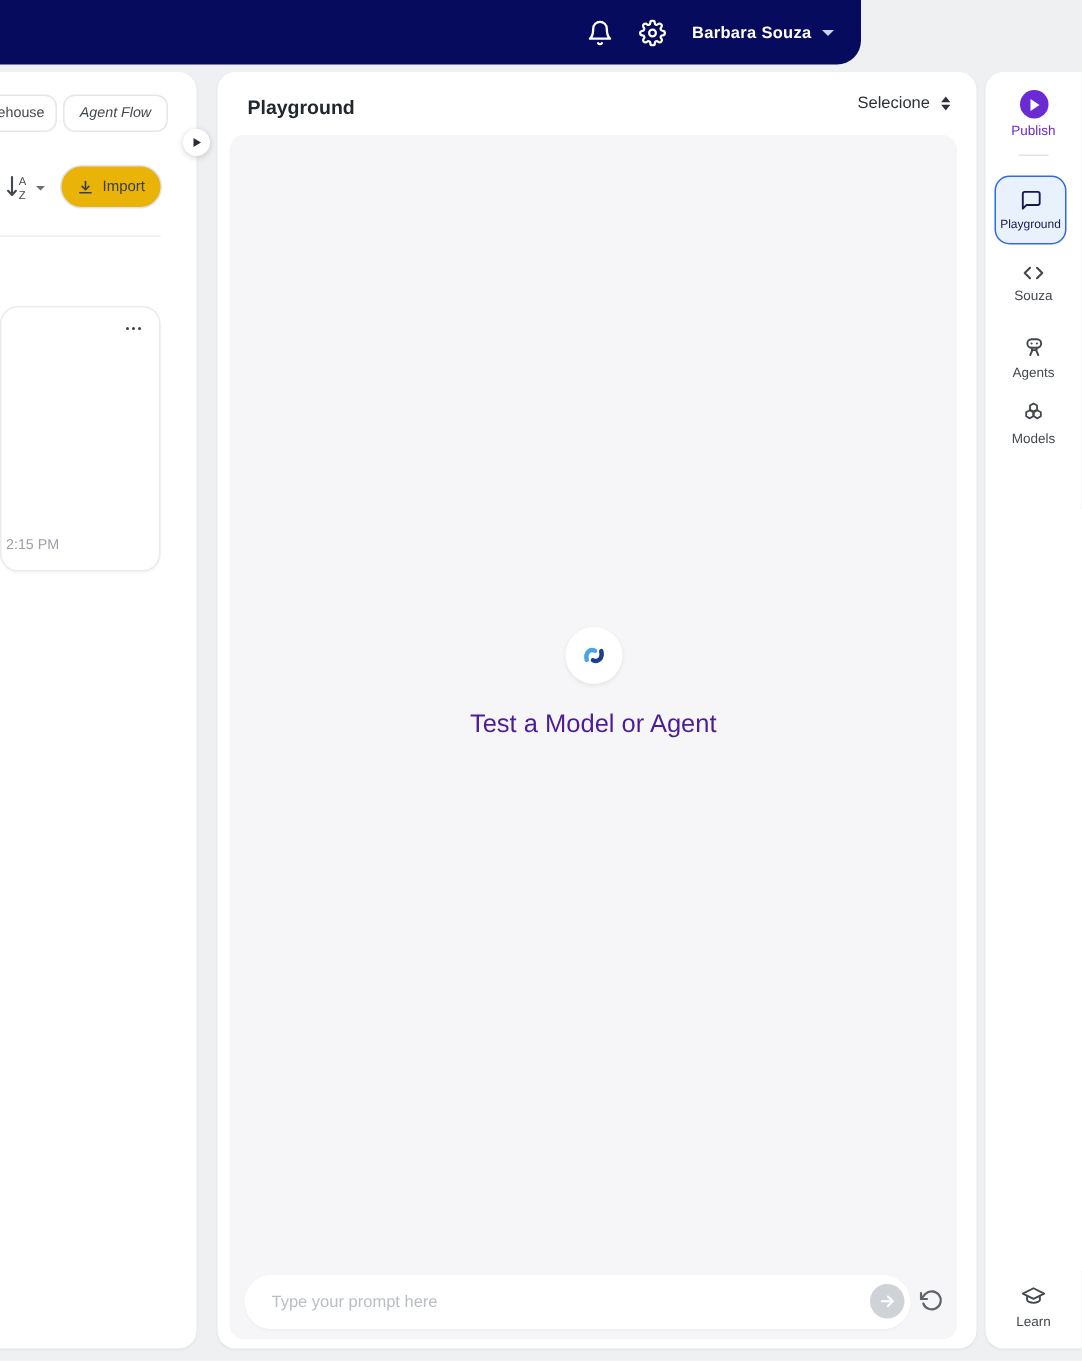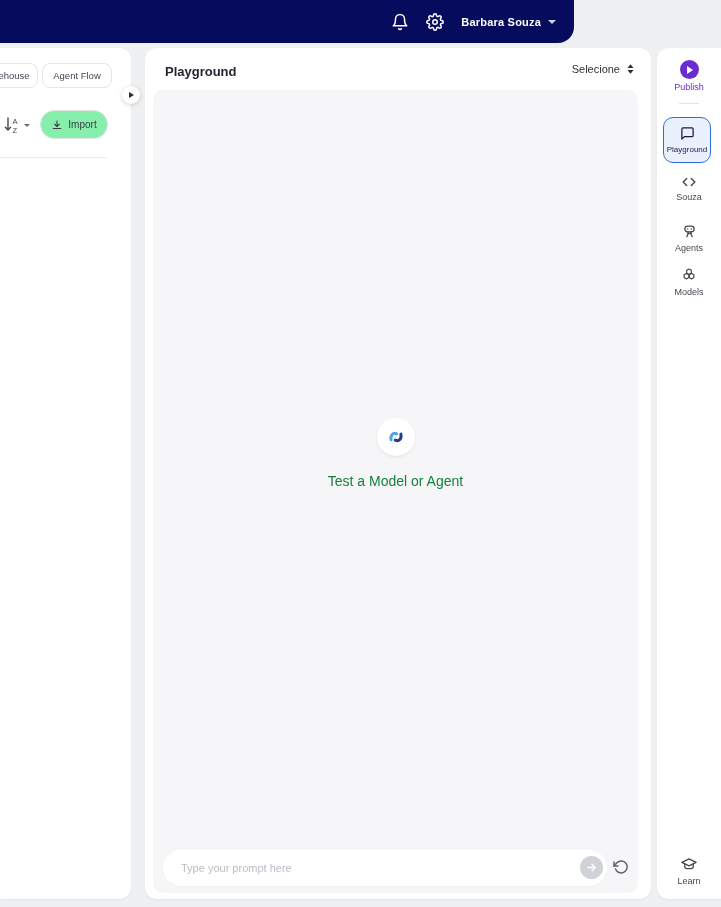--- a/index.html
+++ b/index.html
@@ -29,29 +29,29 @@
     position:absolute; left:0; top:48px; width:131px; height:851px;
     background:#fff; border-radius:0 12px 12px 0;
     box-shadow:0 1px 2px rgba(16,24,40,.05);
   }
   .tab {
     position:absolute; height:25px; border:1px solid #e5e6ea; border-radius:8px;
     background:#fff; display:flex; align-items:center; justify-content:center;
     font-size:9.5px; color:#43484f; cursor:pointer; white-space:nowrap;
   }
   .tab-1 { left:-10px; top:15px; width:48px; }
-  .tab-2 { left:42px; top:15px; width:70px; }
+  .tab-2 { left:42px; top:15px; width:70px;font-style:italic; }
   .sort-btn {
     position:absolute; left:3px; top:64px; width:34px; height:26px;
     display:flex; align-items:center; gap:2px; cursor:pointer; color:#43484f;
   }
   .caret-tiny { width:0; height:0; border-left:3px solid transparent; border-right:3px solid transparent; border-top:3.5px solid #6a6f76; }
   .import-btn {
     position:absolute; left:40px; top:62px; width:68px; height:29px;
-    border:1px solid #e0e2e6; border-radius:15px; background:#86efac;
+    border:1px solid #e0e2e6; border-radius:15px; background:#eab308;
     display:flex; align-items:center; justify-content:center; gap:5px;
     font-size:10px; color:#3a3f46; cursor:pointer;
   }
   .left-divider { position:absolute; left:0; top:109px; width:107px; height:1px; background:#ececef; }
   .card {
     position:absolute; left:0; top:156px; width:107px; height:177px;
     background:#fff; border:1px solid #eaebef; border-radius:12px;
     box-shadow:0 1px 2px rgba(16,24,40,.04);
   }
   .card-menu { position:absolute; right:9px; top:10px; display:flex; gap:2px; cursor:pointer; padding:3px; }
@@ -75,21 +75,21 @@
   .inner-panel {
     position:absolute; left:8px; top:42px; width:485px; height:803px;
     background:#f6f6f8; border-radius:10px;
   }
   .empty-state { position:absolute; left:0; right:0; top:328px; display:flex; flex-direction:column; align-items:center; }
   .logo-circle {
     width:38px; height:38px; border-radius:50%; background:#fff;
     box-shadow:0 1px 3px rgba(0,0,0,.08);
     display:flex; align-items:center; justify-content:center;
   }
-  .empty-heading { margin-top:17px; font-size:14px; color:#15803d; }
+  .empty-heading { margin-top:17px; font-size:17px; color:#4c1d95; }
   .empty-sub { margin-top:9px; font-size:11px; color:#a2a7af; text-align:center; width:310px; line-height:1.5; }
   .prompt-input {
     position:absolute; left:10px; bottom:7px; width:444px; height:36px;
     border:none; outline:none; border-radius:18px; background:#fff;
     font-family:"Liberation Sans",sans-serif; font-size:11px; color:#333;
     padding:0 40px 0 18px; box-shadow:0 1px 2px rgba(16,24,40,.03);
   }
   .prompt-input::placeholder { color:#b9bdc4; }
   .send-btn {
     position:absolute; left:427px; top:766px; width:23px; height:23px;
@@ -172,20 +172,28 @@
         <path d="M12 4v10"></path>
           <path d="M7.5 10.5 12 15l4.5-4.5"></path>
           <path d="M4.5 19h15"></path>
       </svg>
     </span>
     <span>Import</span>
   </button>
 
   <div class="left-divider"></div>
 
+  <div class="card">
+    <div class="card-menu">
+      <i></i>
+        <i></i>
+        <i></i>
+    </div>
+    <div class="card-time">2:15 PM</div>
+  </div>
 </aside>
 
 <div class="collapse-btn">
   <span class="tri-right"></span>
 </div>
 
 <main class="main-panel">
   <h1 class="main-title">Playground</h1>
 
   <div class="model-selector">

